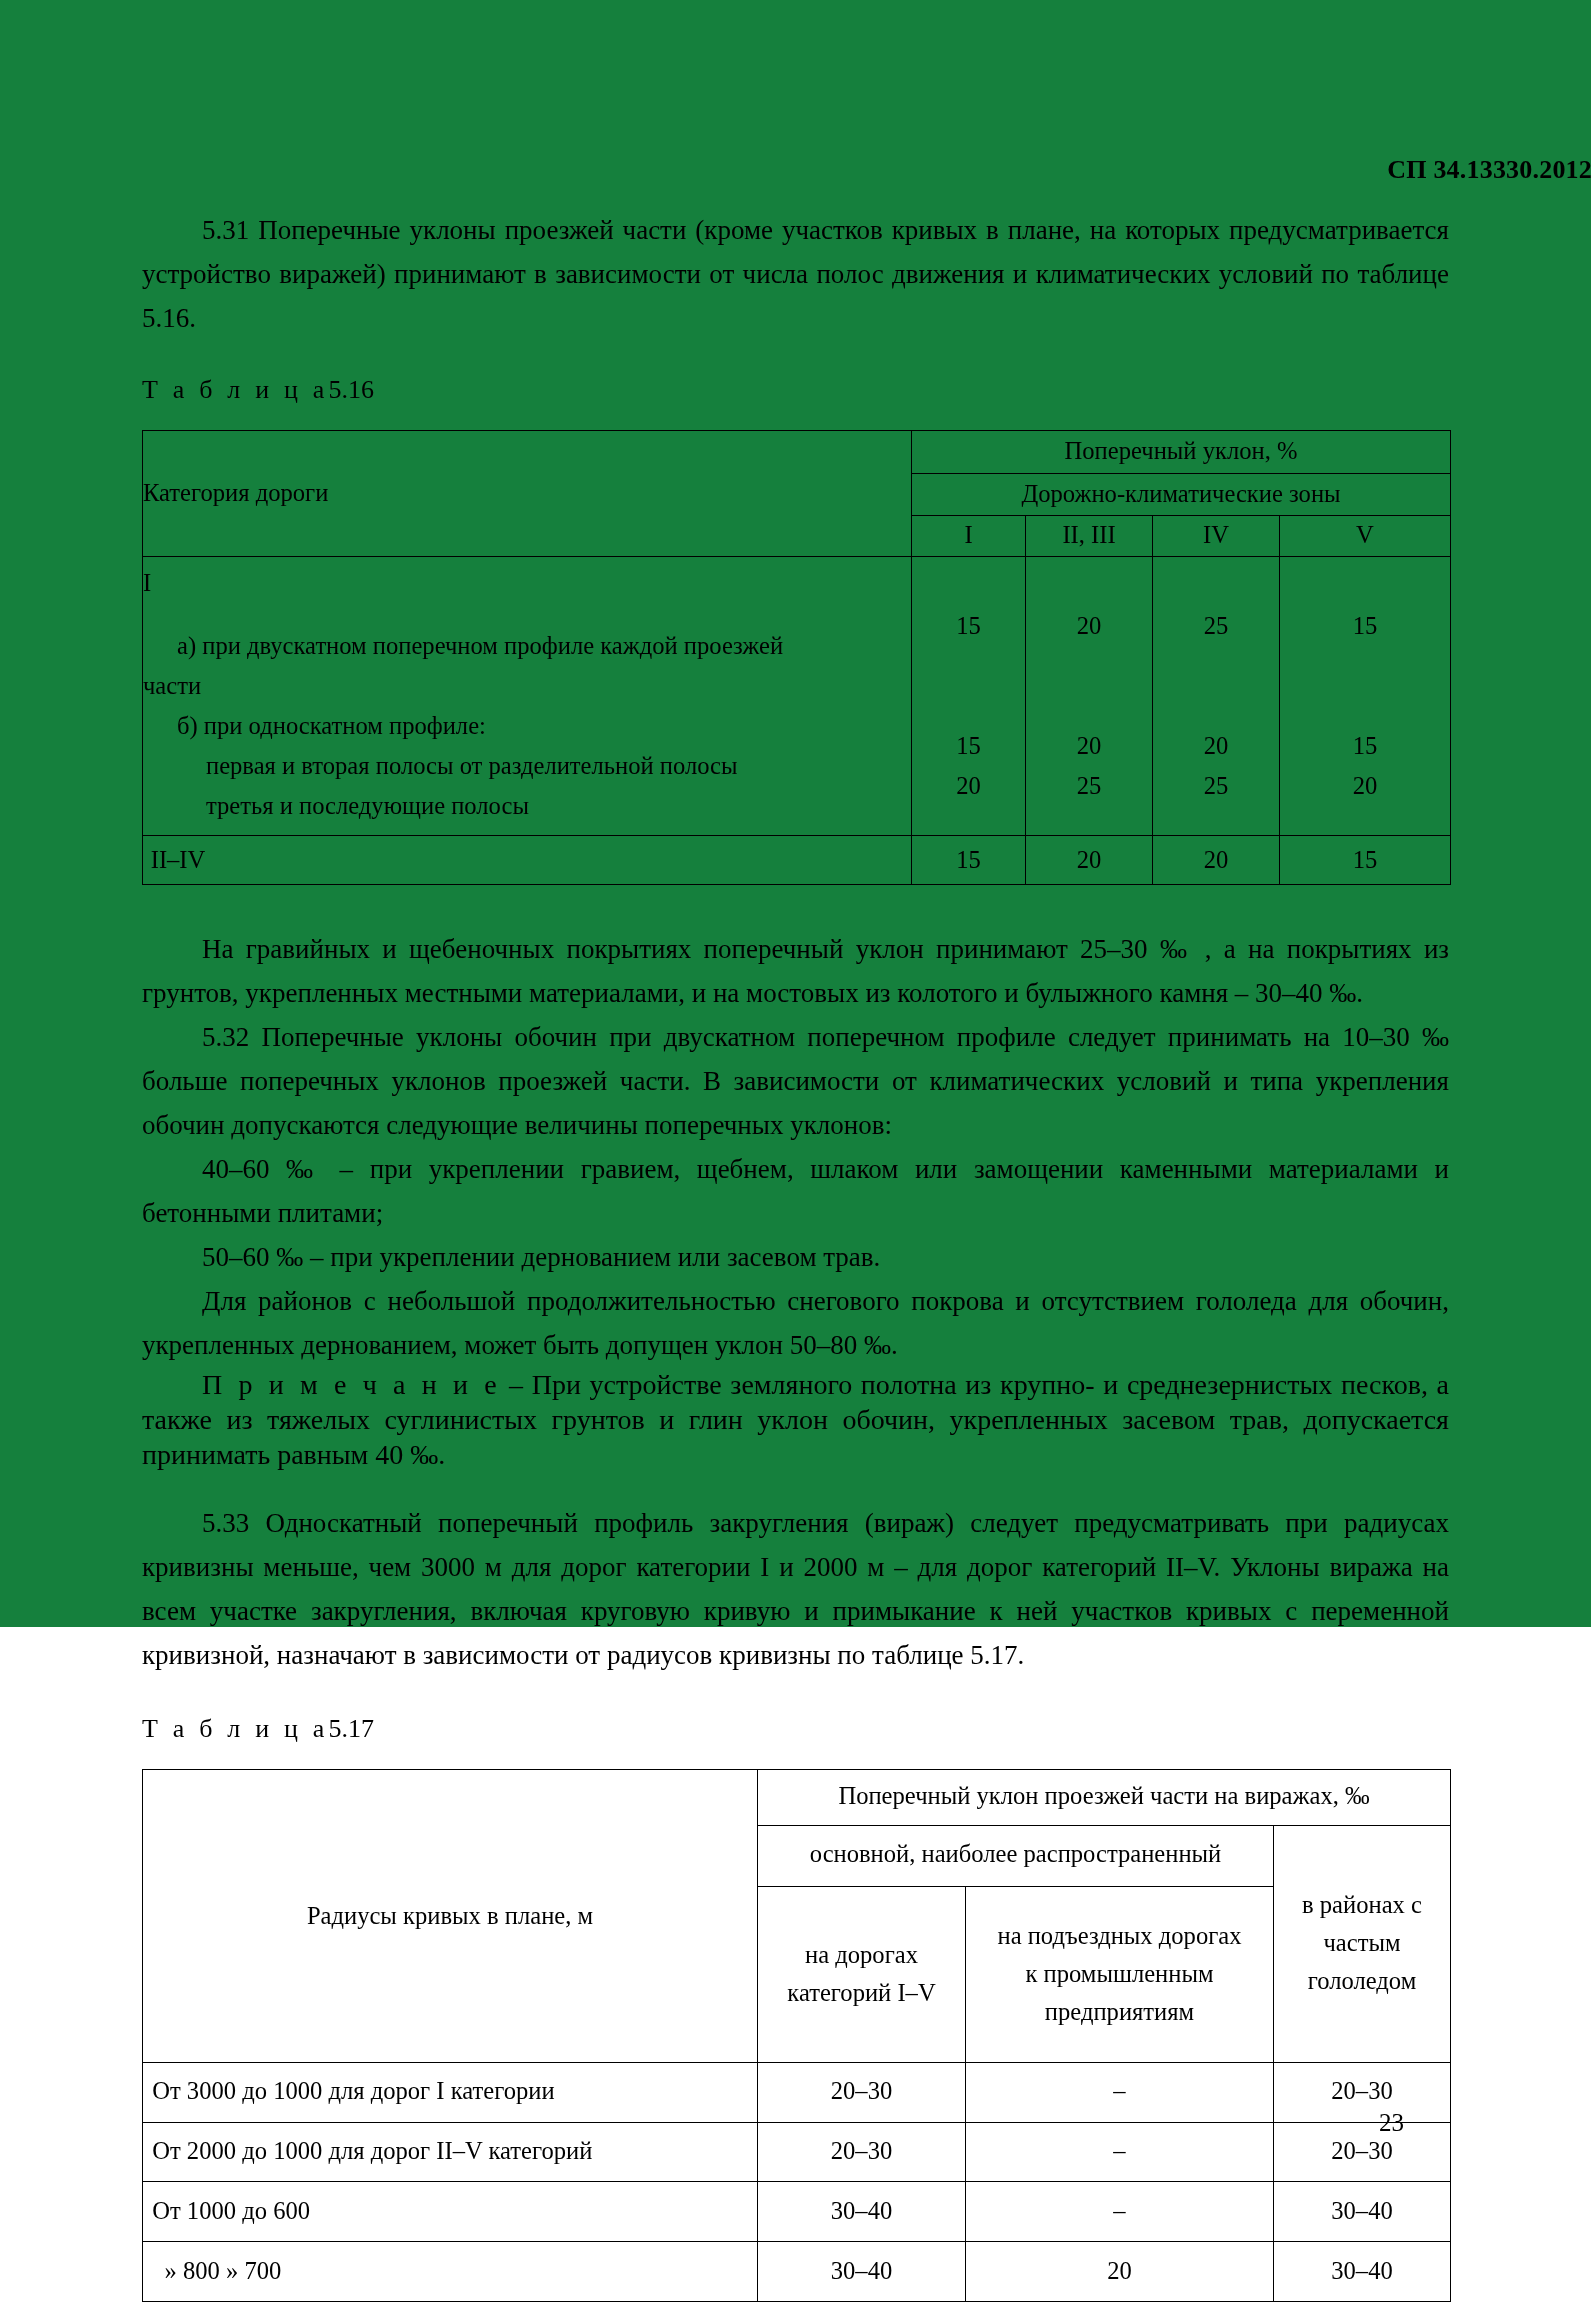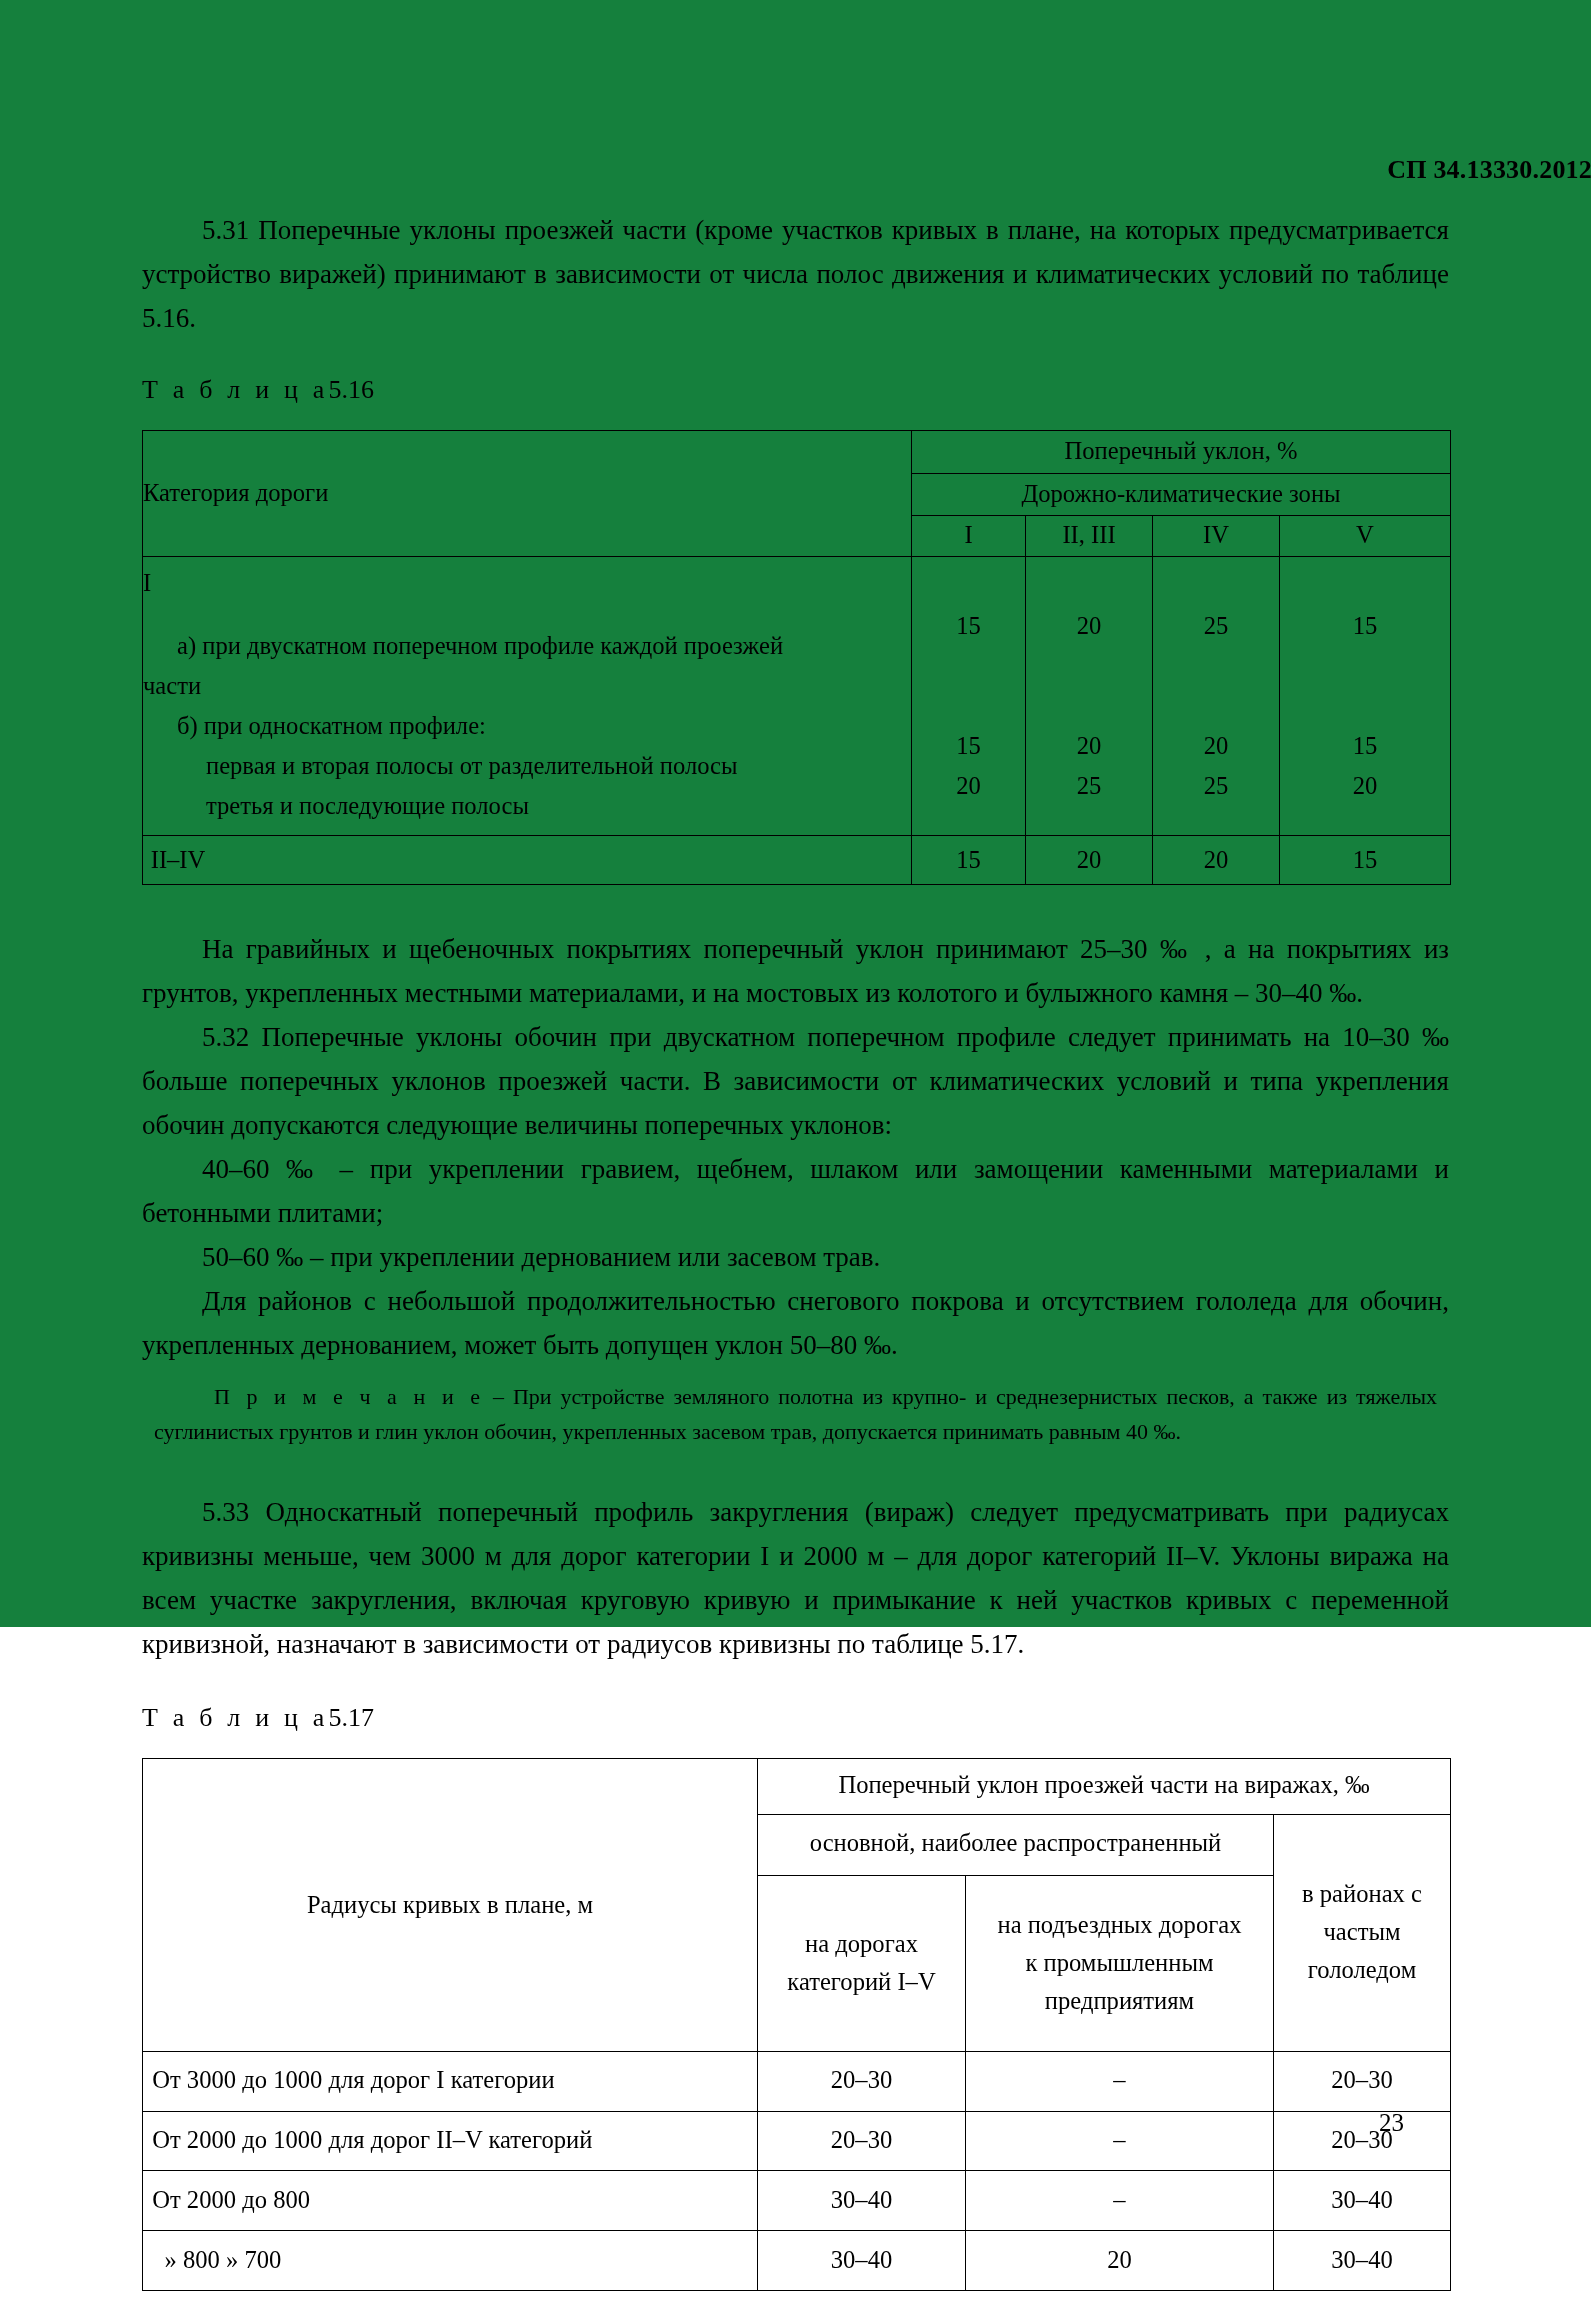--- a/index.html
+++ b/index.html
@@ -51,25 +51,25 @@
 
   .tbl-caption {
     font-size: 26px;
     line-height: 35px;
     letter-spacing: 4.2px;
     margin: 0;
   }
   .tbl-caption .num { letter-spacing: 0px; }
 
   .note {
-    font-size: 22px;
+    font-size: 28px;
     line-height: 35px;
     text-align: justify;
     text-indent: 60px;
-    margin: 12px;
+    margin: 0;
   }
   .note .lbl { letter-spacing: 3.8px; }
 
   .lst {
     font-size: 27px;
     line-height: 44px;
     text-align: justify;
     text-indent: 60px;
     margin: 0;
   }
@@ -323,21 +323,21 @@
           <td class="datacell">–</td>
           <td class="datacell">20–30</td>
         </tr>
         <tr>
           <td class="rowname datacell">От 2000 до 1000 для дорог II–V категорий</td>
           <td class="datacell">20–30</td>
           <td class="datacell">–</td>
           <td class="datacell">20–30</td>
         </tr>
         <tr>
-          <td class="rowname datacell">От 2000 до 800</td>
+          <td class="rowname datacell">От 1000 до 600</td>
           <td class="datacell">30–40</td>
           <td class="datacell">–</td>
           <td class="datacell">30–40</td>
         </tr>
         <tr>
           <td class="rowname alt datacell">» 800   » 700</td>
           <td class="datacell">30–40</td>
           <td class="datacell">20</td>
           <td class="datacell">30–40</td>
         </tr>

